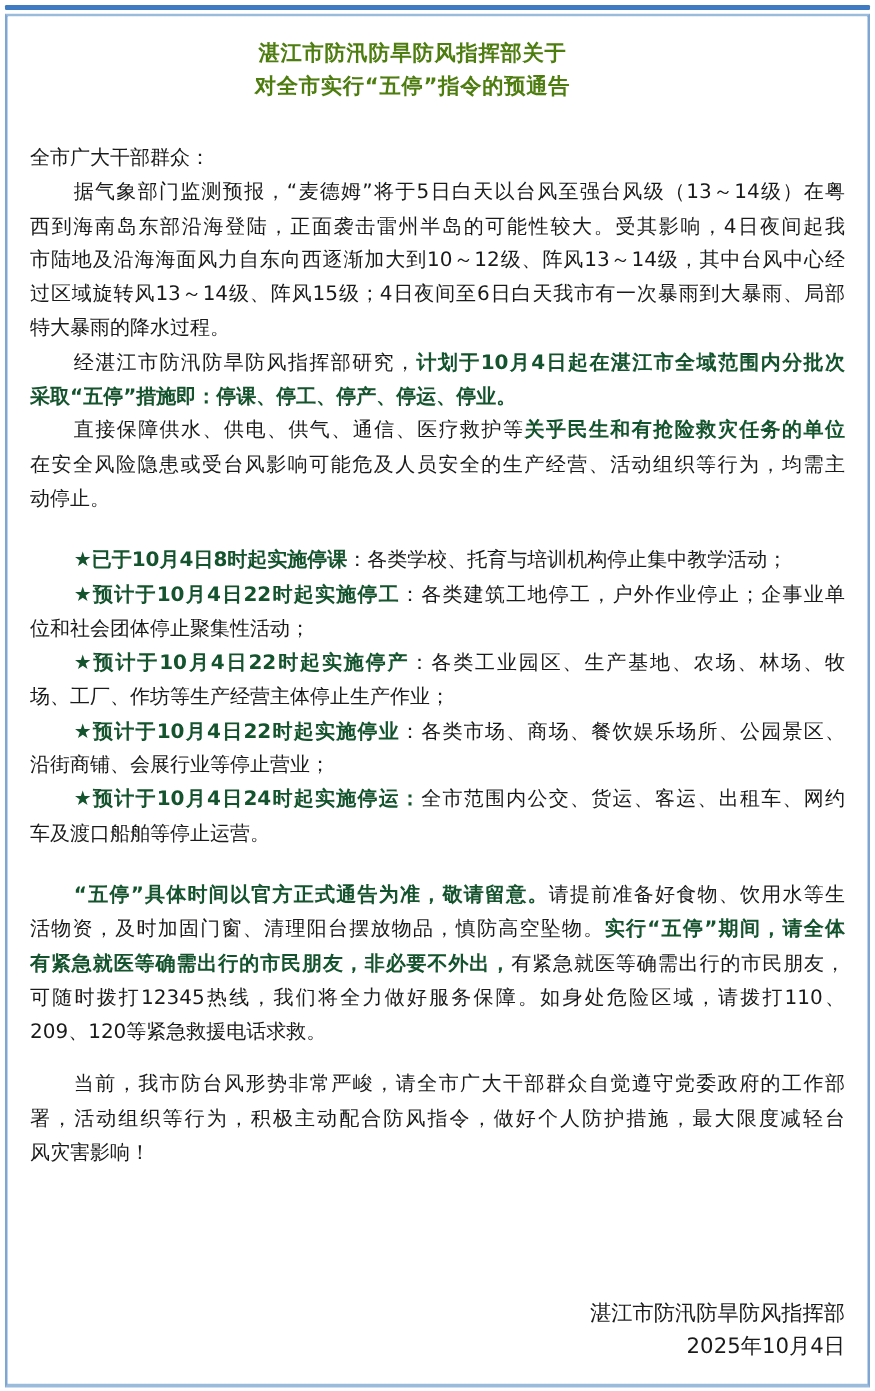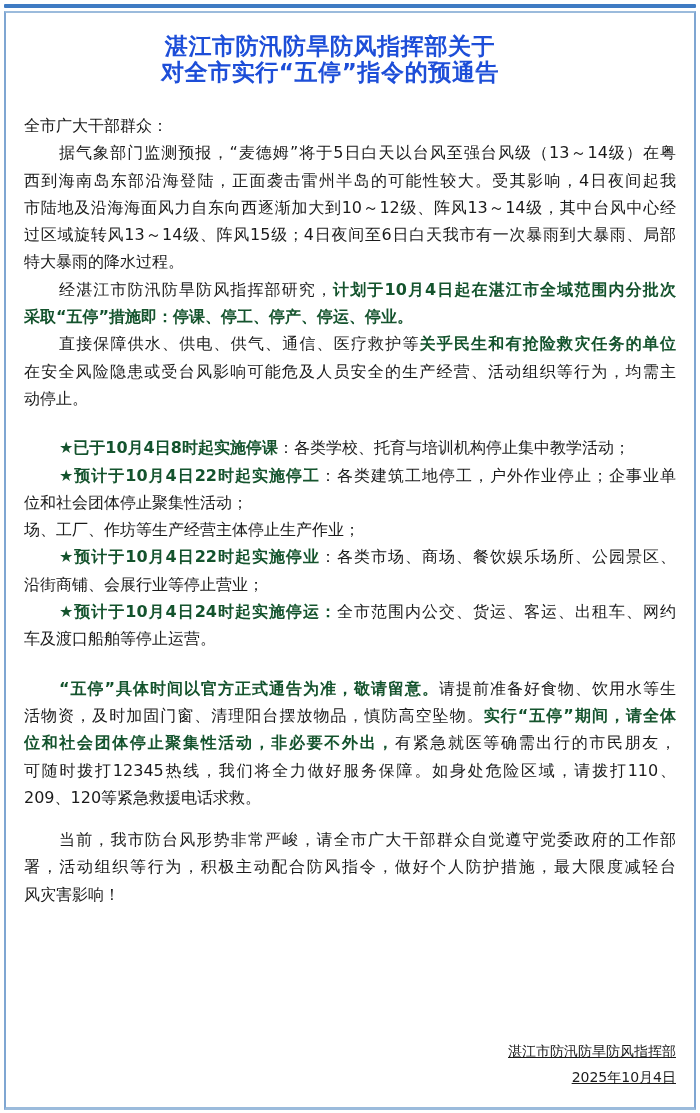--- a/index.html
+++ b/index.html
@@ -35,23 +35,23 @@
     border-right: 2px solid #7fa6d2;
     border-bottom: 3px solid #9bbbdc;
     box-sizing: content-box;
   }
   .title {
     position: absolute;
     left: 0;
     width: 660px;
     text-align: center;
     font-weight: bold;
-    font-size: 23px;
+    font-size: 17px;
     letter-spacing: 0.6px;
-    color: #1d4ed8;
+    color: #4d7c0f;
   }
   .title-1 { top: 31px; }
   .title-2 { top: 57px; }
 
   .content {
     position: absolute;
     left: 24px;
     top: 112px;
     width: 652px;
     font-size: 16px;
@@ -76,23 +76,22 @@
     font-weight: bold;
   }
   .para { display: block; }
   .gap { height: 22px; }
 
   .signature {
     position: absolute;
     right: 24px;
     top: 1038px;
     text-align: right;
-    font-size: 14px;
+    font-size: 17px;
     line-height: 26px;
-    text-decoration: underline;
   }
   .signature div { white-space: nowrap; }
 </style>
 </head>
 <body>
 
 <div class="top-bar"></div>
 <div class="frame"></div>
 
 <div class="title title-1">湛江市防汛防旱防风指挥部关于</div>
@@ -121,37 +120,38 @@
   <div class="gap"></div>
 
   <div class="para">
       <div class="line indent last"><span class="hl">★已于10月4日8时起实施停课</span><span>：各类学校、托育与培训机构停止集中教学活动；</span></div>
     </div>
   <div class="para">
       <div class="line indent"><span class="hl">★预计于10月4日22时起实施停工</span><span>：各类建筑工地停工，户外作业停止；企事业单</span></div>
       <div class="line last"><span>位和社会团体停止聚集性活动；</span></div>
     </div>
   <div class="para">
+      <div class="line indent"><span class="hl">★预计于10月4日22时起实施停产</span><span>：各类工业园区、生产基地、农场、林场、牧</span></div>
       <div class="line last"><span>场、工厂、作坊等生产经营主体停止生产作业；</span></div>
     </div>
   <div class="para">
       <div class="line indent"><span class="hl">★预计于10月4日22时起实施停业</span><span>：各类市场、商场、餐饮娱乐场所、公园景区、</span></div>
       <div class="line last"><span>沿街商铺、会展行业等停止营业；</span></div>
     </div>
   <div class="para">
       <div class="line indent"><span class="hl">★预计于10月4日24时起实施停运：</span><span>全市范围内公交、货运、客运、出租车、网约</span></div>
       <div class="line last"><span>车及渡口船舶等停止运营。</span></div>
     </div>
 
   <div class="gap"></div>
 
   <div class="para">
       <div class="line indent"><span class="hl">“五停”具体时间以官方正式通告为准，敬请留意。</span><span>请提前准备好食物、饮用水等生</span></div>
       <div class="line"><span>活物资，及时加固门窗、清理阳台摆放物品，慎防高空坠物。</span><span class="hl">实行“五停”期间，请全体</span></div>
-      <div class="line"><span class="hl">位和社会团体停止聚集性活动，非必要不外出，</span><span>有紧急就医等确需出行的市民朋友，</span></div>
+      <div class="line"><span class="hl">有紧急就医等确需出行的市民朋友，非必要不外出，</span><span>有紧急就医等确需出行的市民朋友，</span></div>
       <div class="line"><span>可随时拨打12345热线，我们将全力做好服务保障。如身处危险区域，请拨打110、</span></div>
       <div class="line last"><span>209、120等紧急救援电话求救。</span></div>
     </div>
 
   <div class="gap" style="height:15px"></div>
 
   <div class="para">
       <div class="line indent"><span>当前，我市防台风形势非常严峻，请全市广大干部群众自觉遵守党委政府的工作部</span></div>
       <div class="line"><span>署，活动组织等行为，积极主动配合防风指令，做好个人防护措施，最大限度减轻台</span></div>
       <div class="line last"><span>风灾害影响！</span></div>

